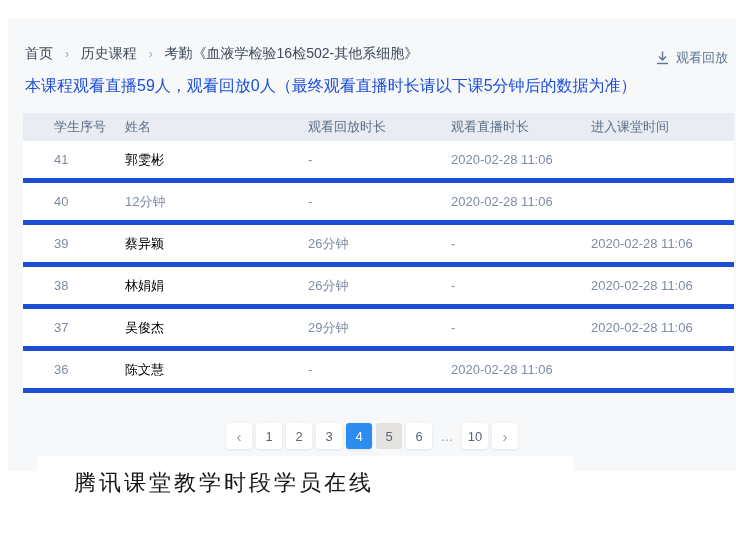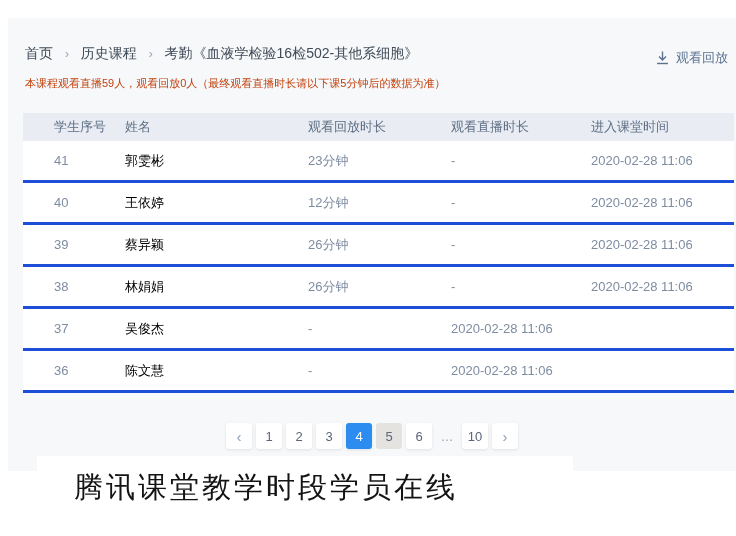--- a/index.html
+++ b/index.html
@@ -42,22 +42,22 @@
     color: #5e7391;
     white-space: nowrap;
     cursor: pointer;
   }
   .download-link svg { margin-right: 7px; display: block; }
 
   
   .info-line {
     position: absolute;
     left: 17px; top: 58px;
-    font-size: 11px;
-    color: #c2410c;
+    font-size: 16px;
+    color: #1d4ed8;
     white-space: nowrap;
   }
 
   
   .att-table {
     position: absolute;
     left: 15px; top: 95px;
     width: 711px;
   }
   .t-row {
@@ -68,21 +68,21 @@
   }
   .t-head {
     height: 28px;
     background: #e9edf3;
     color: #5d6e85;
     font-size: 13px;
   }
   .t-body-row {
     height: 42px;
     background: #ffffff;
-    border-bottom: 3px solid #1d4ed8;
+    border-bottom: 5px solid #1d4ed8;
     font-size: 13px;
     color: #7e8ca1;
   }
   .t-body-row .cell-name { color: #000000; }
 
   
   .pagination {
     position: absolute;
     left: 0; top: 405px;
     width: 728px;
@@ -117,21 +117,21 @@
     left: 37px; top: 456px;
     width: 536px; height: 24px;
     background: #ffffff;
   }
 
   
   .caption {
     position: absolute;
     left: 74px; top: 468px;
     font-family: "Liberation Serif", "DejaVu Serif", serif;
-    font-size: 29px;
+    font-size: 22px;
     letter-spacing: 3px;
     color: #141414;
     white-space: nowrap;
   }
 </style>
 </head>
 <body>
 
 <div class="panel">
 
@@ -158,27 +158,25 @@
       <div>学生序号</div>
       <div>姓名</div>
       <div>观看回放时长</div>
       <div>观看直播时长</div>
       <div>进入课堂时间</div>
     </div>
 
     <div class="t-row t-body-row">
       <div class="cell-seq">41</div>
       <div class="cell-name">郭雯彬</div>
-      <div class="cell-live">23分钟</div>
       <div class="cell-replay">-</div>
       <div class="cell-enter">2020-02-28 11:06</div>
     </div>
     <div class="t-row t-body-row">
       <div class="cell-seq">40</div>
-      <div class="cell-name">王依婷</div>
       <div class="cell-live">12分钟</div>
       <div class="cell-replay">-</div>
       <div class="cell-enter">2020-02-28 11:06</div>
     </div>
     <div class="t-row t-body-row">
       <div class="cell-seq">39</div>
       <div class="cell-name">蔡异颖</div>
       <div class="cell-live">26分钟</div>
       <div class="cell-replay">-</div>
       <div class="cell-enter">2020-02-28 11:06</div>
@@ -186,20 +184,21 @@
     <div class="t-row t-body-row">
       <div class="cell-seq">38</div>
       <div class="cell-name">林娟娟</div>
       <div class="cell-live">26分钟</div>
       <div class="cell-replay">-</div>
       <div class="cell-enter">2020-02-28 11:06</div>
     </div>
     <div class="t-row t-body-row">
       <div class="cell-seq">37</div>
       <div class="cell-name">吴俊杰</div>
+      <div class="cell-live">29分钟</div>
       <div class="cell-replay">-</div>
       <div class="cell-enter">2020-02-28 11:06</div>
     </div>
     <div class="t-row t-body-row">
       <div class="cell-seq">36</div>
       <div class="cell-name">陈文慧</div>
       <div class="cell-replay">-</div>
       <div class="cell-enter">2020-02-28 11:06</div>
     </div>
   </div>

